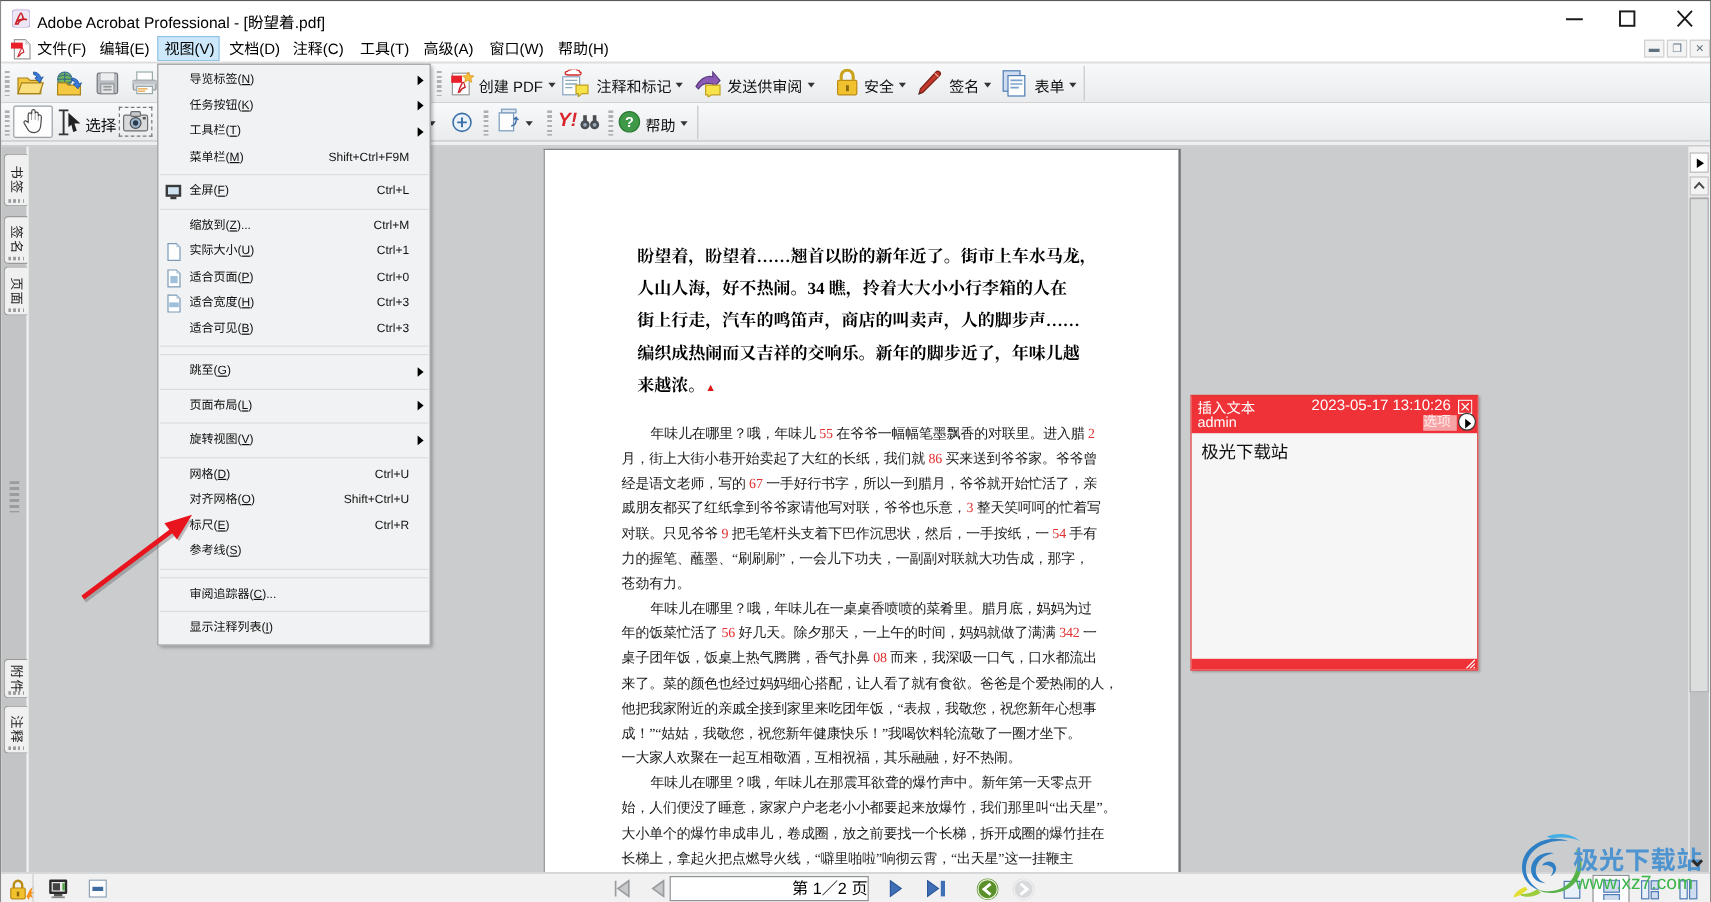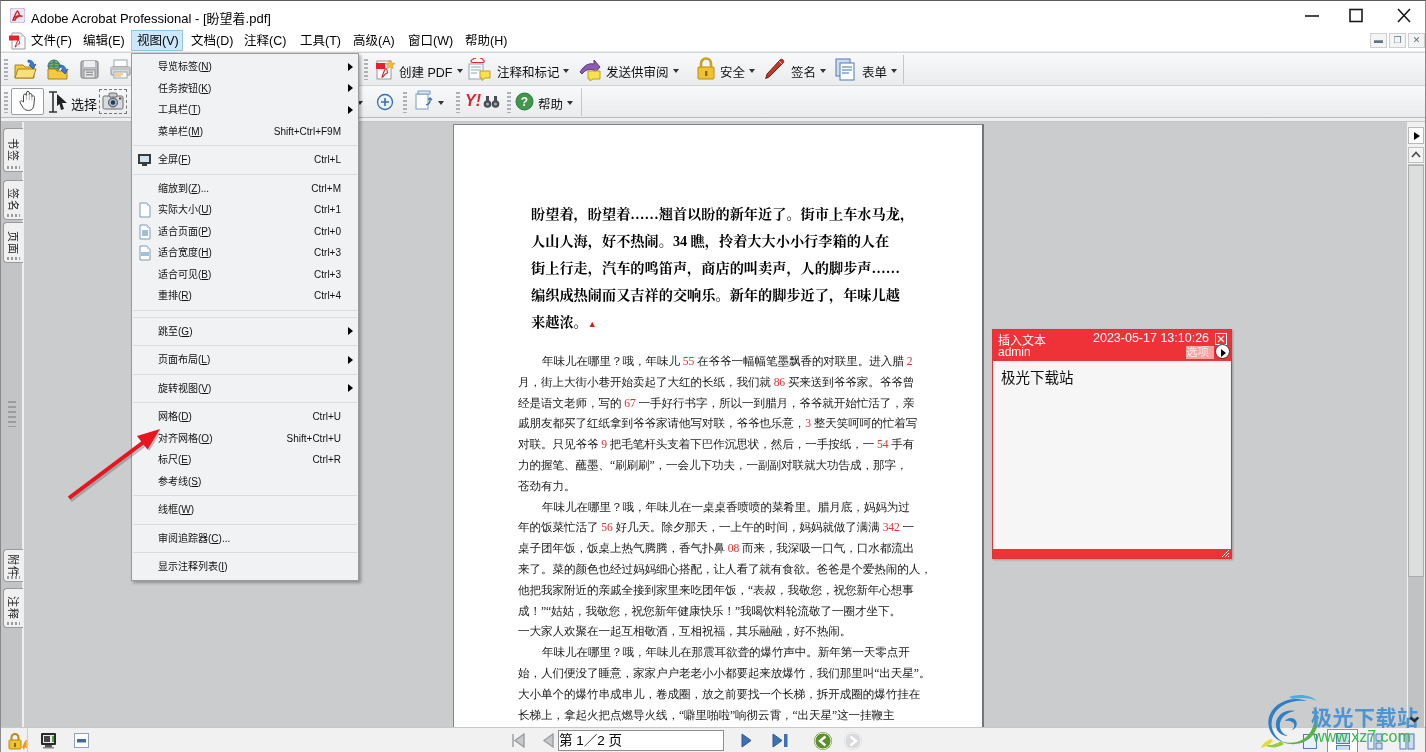--- a/index.html
+++ b/index.html
@@ -292,21 +292,21 @@
   <svg class="abs" style="left:72px;top:4px" width="17" height="17" viewBox="0 0 17 17">
       <rect x="1.5" y="1.5" width="14" height="14" fill="#fdfdfd" stroke="#8fa4b8"></rect>
       <rect x="4" y="7" width="9" height="3.5" fill="#3e6c9e"></rect>
     </svg>
   <svg class="abs" style="left:508px;top:3px" width="18" height="19" viewBox="0 0 18 19">
       <path d="M4 3 v13 M15 3 L6 9.5 L15 16 Z" fill="#c7c9cb" stroke="#9a9ca0" stroke-width="1.4"></path>
     </svg>
   <svg class="abs" style="left:538px;top:3px" width="18" height="19" viewBox="0 0 18 19">
       <path d="M14 3 L5 9.5 L14 16 Z" fill="#c7c9cb" stroke="#9a9ca0" stroke-width="1.4"></path>
     </svg>
-  <div class="abs" style="left:557px;top:2px;width:166px;height:21px;background:#fff;border:1px solid #8e9092;text-align:left;font-size:13.5px;line-height:20px;color:#000">第 1／2 页</div>
+  <div class="abs" style="left:557px;top:2px;width:166px;height:21px;background:#fff;border:1px solid #8e9092;text-align:right;font-size:13.5px;line-height:20px;color:#000">第 1／2 页</div>
   <svg class="abs" style="left:737px;top:3px" width="18" height="19" viewBox="0 0 18 19">
       <path d="M4 3 L13 9.5 L4 16 Z" fill="#3f6fb5" stroke="#2d579a" stroke-width="1"></path>
     </svg>
   <svg class="abs" style="left:769px;top:3px" width="20" height="19" viewBox="0 0 20 19">
       <path d="M3 3 L12 9.5 L3 16 Z" fill="#3f6fb5" stroke="#2d579a" stroke-width="1"></path>
       <rect x="14" y="3" width="3.5" height="13" fill="#3f6fb5"></rect>
     </svg>
   <svg class="abs" style="left:812px;top:3px" width="20" height="20" viewBox="0 0 20 20">
       <circle cx="10" cy="10" r="9" fill="#5a8f29"></circle>
       <circle cx="10" cy="10" r="8" fill="none" stroke="#e9f2dd" stroke-width="1"></circle>
@@ -370,35 +370,33 @@
         <path d="M3 1h7l3 3v11H3z" fill="#fff" stroke="#7a9ab8"></path>
         <path d="M10 1l3 3h-3z" fill="#b9cede"></path>
         <rect x="5" y="6" width="6" height="6" fill="#9fc0da"></rect>
       </svg>适合页面(<u>P</u>)<span class="sc">Ctrl+0</span></div>
   <div class="mi"><svg class="mico" viewBox="0 0 16 16">
         <path d="M3 1h7l3 3v11H3z" fill="#fff" stroke="#7a9ab8"></path>
         <path d="M10 1l3 3h-3z" fill="#b9cede"></path>
         <rect x="4" y="7" width="8" height="4" fill="#9fc0da"></rect>
       </svg>适合宽度(<u>H</u>)<span class="sc">Ctrl+3</span></div>
   <div class="mi">适合可见(<u>B</u>)<span class="sc">Ctrl+3</span></div>
-  <div class="mi">重排(<u>R</u>)<span class="sc">Ctrl+4</span></div>
   <div class="msep"></div>
   <div class="msep"></div>
   <div class="mi">跳至(<u>G</u>)<span class="sub"></span></div>
   <div class="msep"></div>
   <div class="mi">页面布局(<u>L</u>)<span class="sub"></span></div>
   <div class="msep"></div>
   <div class="mi">旋转视图(<u>V</u>)<span class="sub"></span></div>
   <div class="msep"></div>
   <div class="mi">网格(<u>D</u>)<span class="sc">Ctrl+U</span></div>
   <div class="mi">对齐网格(<u>O</u>)<span class="sc">Shift+Ctrl+U</span></div>
   <div class="mi">标尺(<u>E</u>)<span class="sc">Ctrl+R</span></div>
   <div class="mi">参考线(<u>S</u>)</div>
   <div class="msep"></div>
-  <div class="mi">线框(<u>W</u>)</div>
   <div class="msep"></div>
   <div class="mi">审阅追踪器(<u>C</u>)...</div>
   <div class="msep"></div>
   <div class="mi">显示注释列表(<u>I</u>)</div>
 </div>
 <svg class="abs" id="arrow" style="left:55px;top:415px;z-index:21" width="120" height="100" viewBox="0 0 120 100">
   <g transform="translate(1.5,2.5)" opacity="0.35">
   <line x1="13" y1="82" x2="89" y2="25" stroke="#555" stroke-width="4"></line>
   <path d="M103 14 L91.8 32.5 L82.2 19.7 Z" fill="#555"></path>
     </g>

